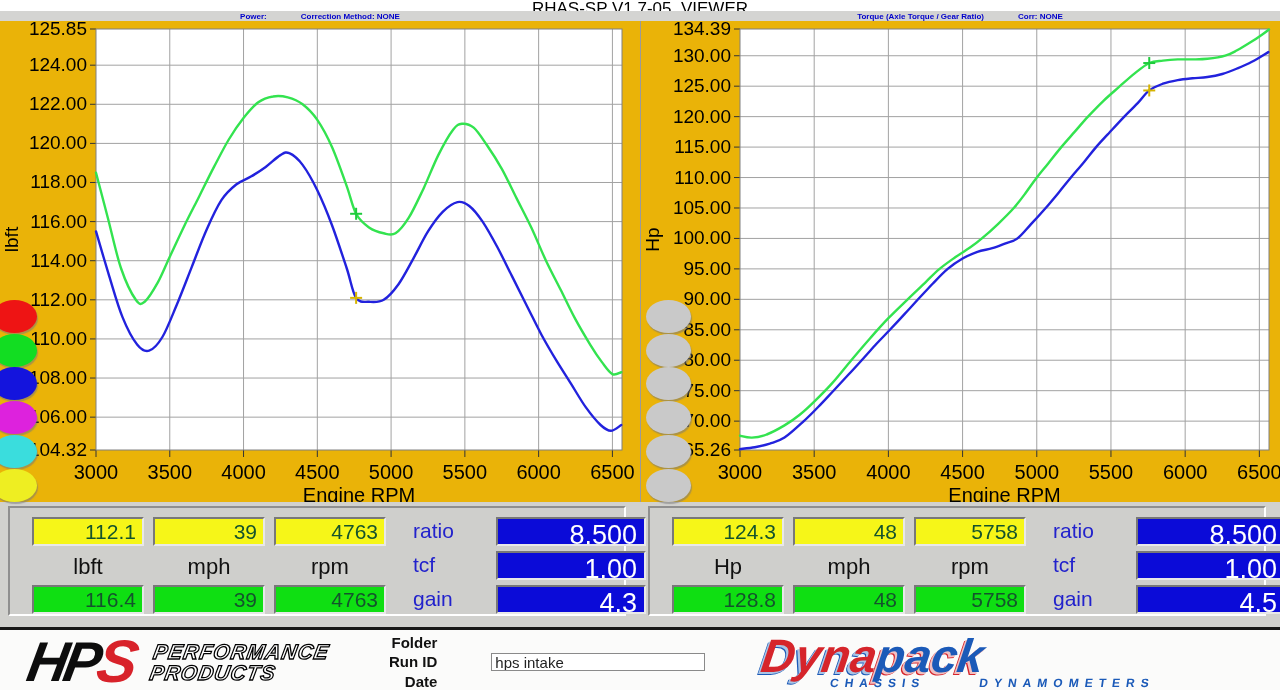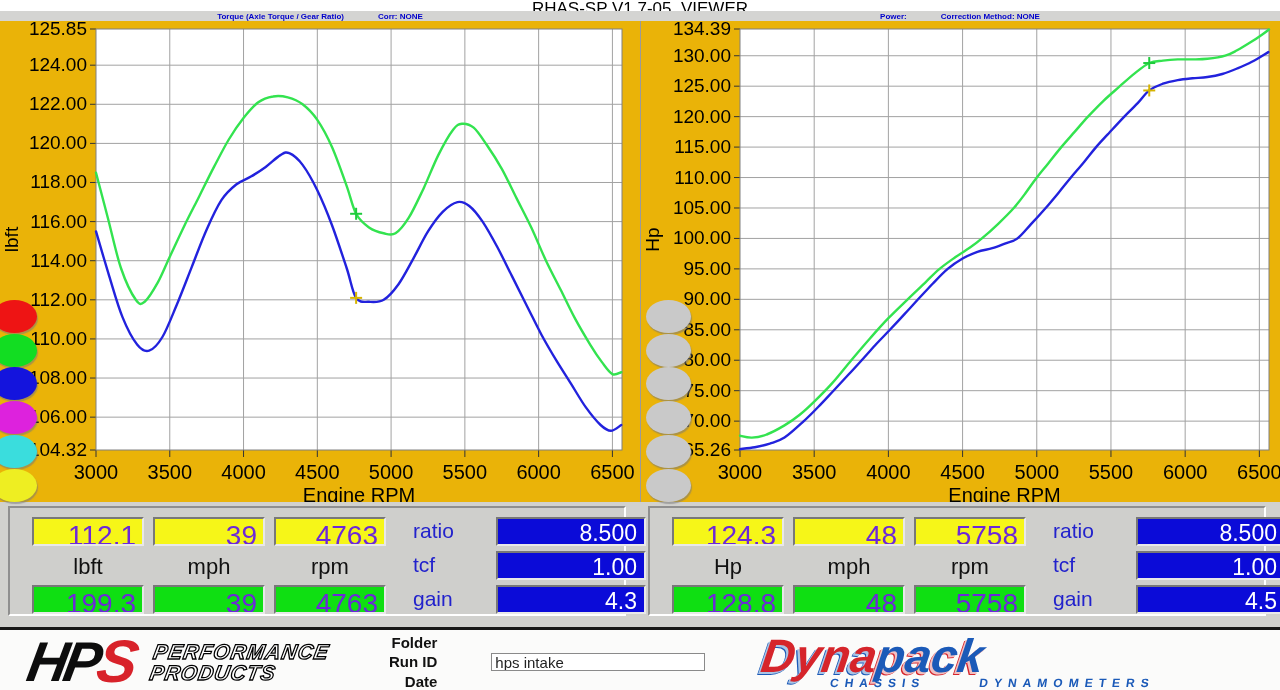--- a/index.html
+++ b/index.html
@@ -25,26 +25,26 @@
                 box-shadow:1px 2px 1px rgba(120,120,120,.55); }
 
   
   .tables-row { height:118px; display:flex; gap:22px; padding:4px 8px 0 8px; }
   .datatable { width:618px; height:110px; background:#cfcfcc;
                border:2px solid; border-color:#8f8f8f #ffffff #ffffff #8f8f8f;
                display:grid; grid-template-columns:112px 112px 112px 92px 150px;
                grid-template-rows:29px 29px 29px; column-gap:9px; row-gap:5px;
                padding:9px 12px 0 22px; }
   .vbox { border:2px solid; border-color:#787878 #e8e8e8 #e8e8e8 #787878;
-          font-size:28px; text-align:right; padding:1px 6px 0 0; color:#6d28d9; overflow:hidden; }
+          font-size:21px; text-align:right; padding:1px 6px 0 0; color:#14532d; overflow:hidden; }
   .vbox.yellow { background:#f6f618; }
   .vbox.green  { background:#0fdf12; }
   .unit-label { font-size:22px; color:#111; text-align:center; padding-top:3px; }
   .param-label { font-size:21px; color:#2222cc; padding:2px 0 0 18px; }
-  .bluebox { background:#0b0bd8; color:#fff; font-size:23px; text-align:right;
+  .bluebox { background:#0b0bd8; color:#fff; font-size:27px; text-align:right;
              padding:1px 7px 0 0; border:2px solid; border-color:#787878 #e8e8e8 #e8e8e8 #787878; }
 
   
   .gapstrip { height:7px; background:#cfcfcc; }
   .footer { height:66px; border-top:3px solid #161616; background:#fbfbfa;
             display:flex; align-items:center; }
   
   .hps { display:flex; align-items:center; margin-left:28px; transform:skewX(-10deg); }
   .hps .hp { font-size:56px; font-weight:bold; font-style:italic; letter-spacing:-4px;
              color:#0d0d0d; line-height:52px; }
@@ -69,26 +69,26 @@
 </style>
 </head>
 <body>
 
 <div class="titlebar">
   <span>RHAS-SP V1.7-05  VIEWER</span>
 </div>
 
 <div class="headers-row">
   <div class="phead">
+    <span>Power:</span>
+    <span>Correction Method: NONE</span>
+  </div>
+  <div class="phead">
     <span>Torque (Axle Torque / Gear Ratio)</span>
     <span>Corr: NONE</span>
-  </div>
-  <div class="phead">
-    <span>Power:</span>
-    <span>Correction Method: NONE</span>
   </div>
 </div>
 
 <div class="main">
   <div class="panel">
     <svg id="chart0" width="640" height="481" viewBox="0 0 640 481">
         <rect x="96" y="8" width="526" height="421" fill="#ffffff"></rect>
         <line x1="90" y1="8" x2="96" y2="8" stroke="#333" stroke-width="1"></line>
         <text x="87" y="14" text-anchor="end" font-size="19">125.85</text>
         <line x1="96" y1="44.17510450534127" x2="622" y2="44.17510450534127" stroke="#a2a2a2" stroke-width="1"></line>
@@ -263,21 +263,21 @@
     <div class="vbox yellow">4763</div>
     <div class="param-label">ratio</div>
     <div class="bluebox">8.500</div>
 
     <div class="unit-label">lbft</div>
     <div class="unit-label">mph</div>
     <div class="unit-label">rpm</div>
     <div class="param-label">tcf</div>
     <div class="bluebox">1.00</div>
 
-    <div class="vbox green">199.3</div>
+    <div class="vbox green">116.4</div>
     <div class="vbox green">39</div>
     <div class="vbox green">4763</div>
     <div class="param-label">gain</div>
     <div class="bluebox">4.3</div>
   </div>
 
   <div class="datatable">
     <div class="vbox yellow">124.3</div>
     <div class="vbox yellow">48</div>
     <div class="vbox yellow">5758</div>

